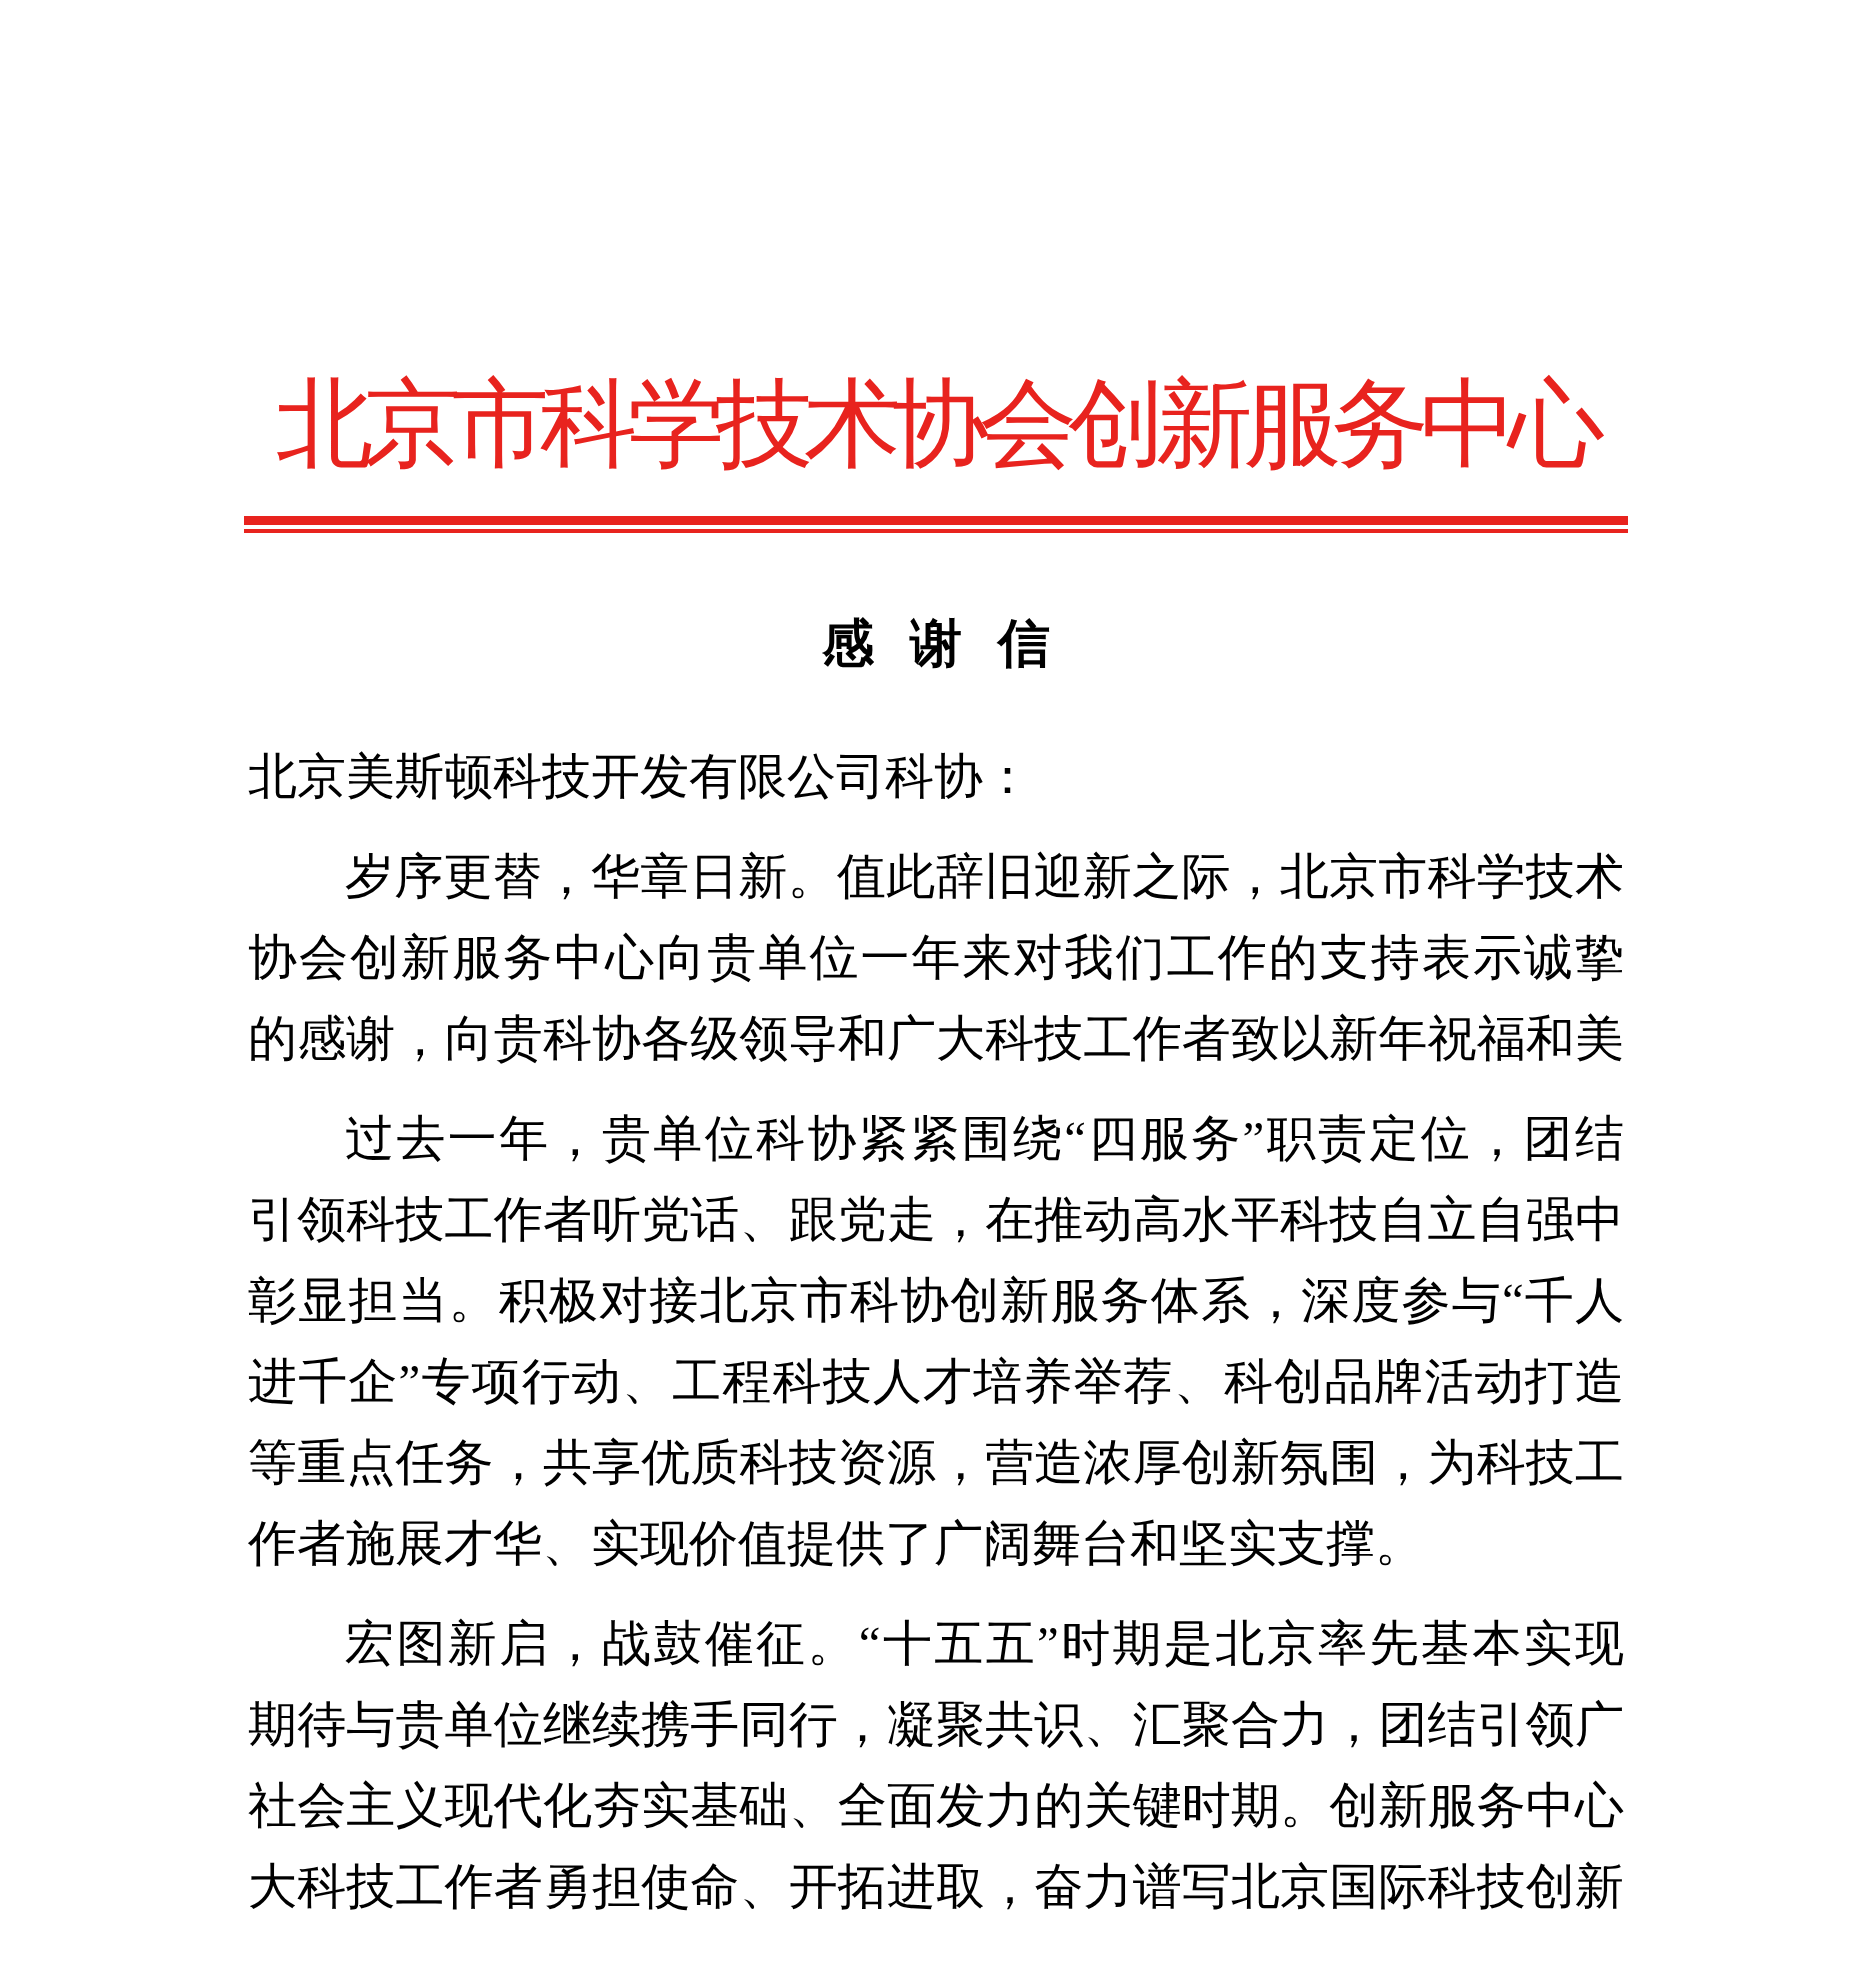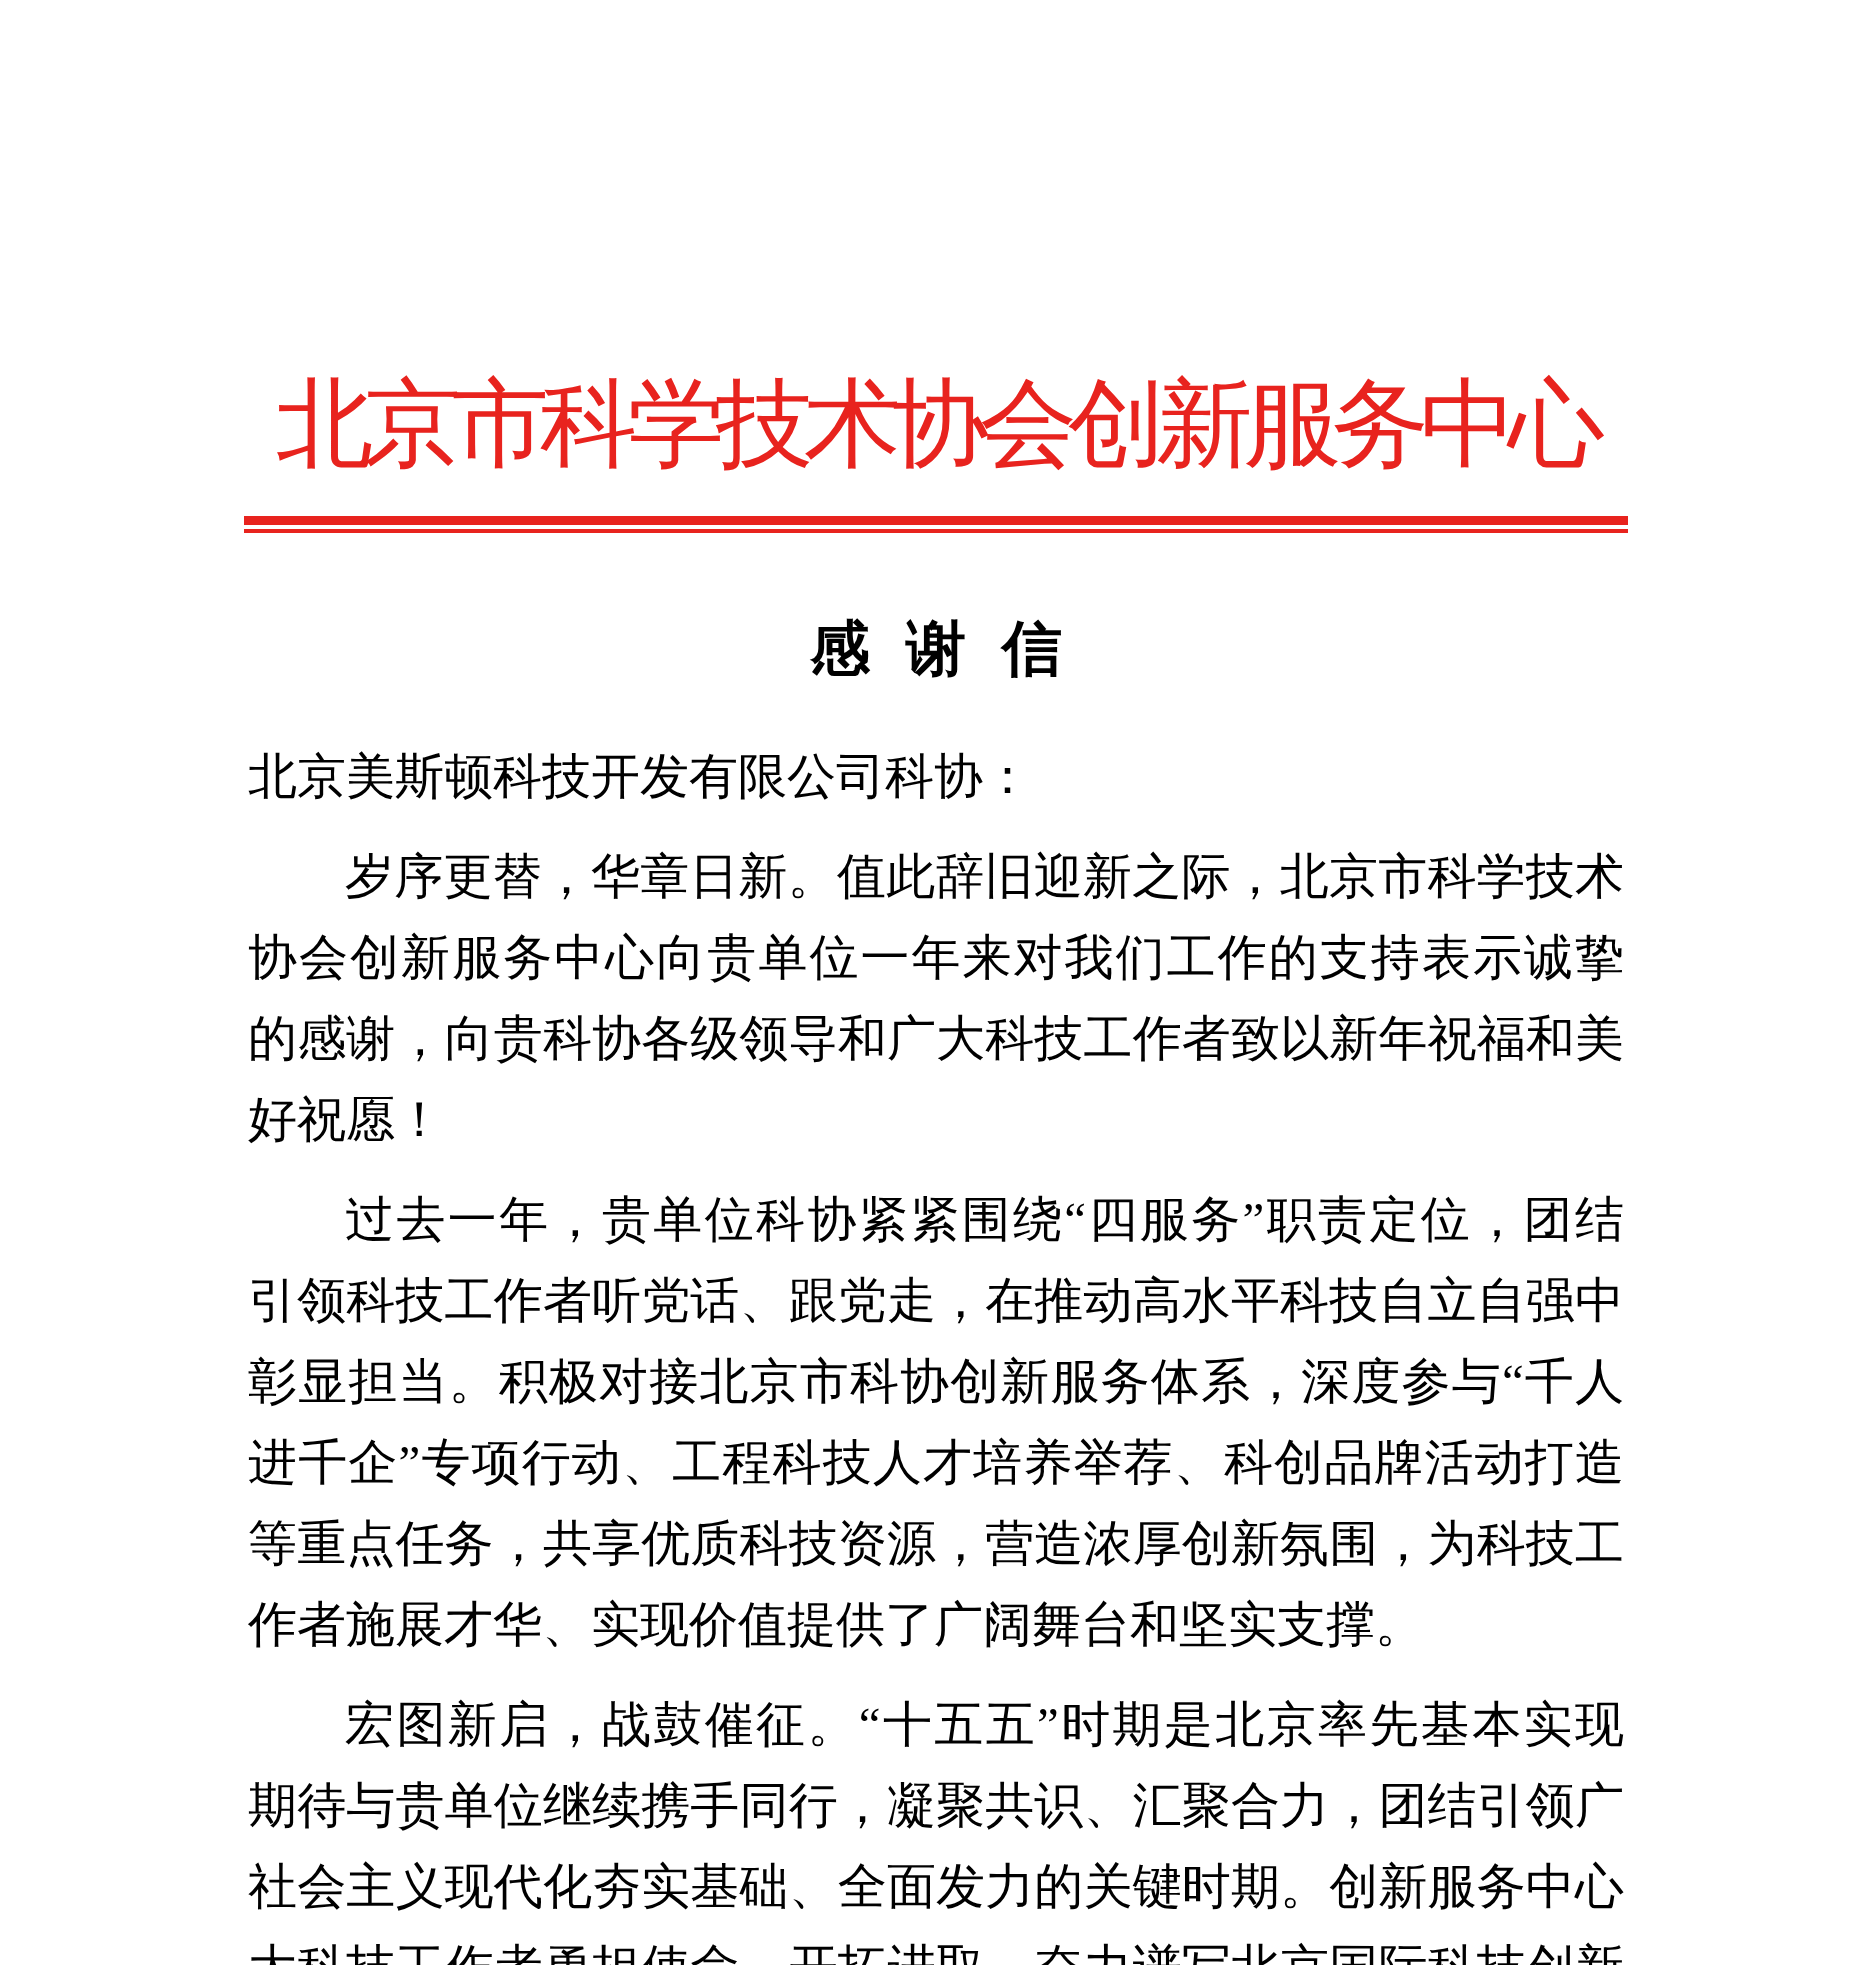--- a/index.html
+++ b/index.html
@@ -24,21 +24,21 @@
     width: 1384px; height: 9.4px; background: #e8231e;
   }
   .rule-thin {
     position: absolute; left: 244px; top: 529px;
     width: 1384px; height: 3.9px; background: #e8231e;
   }
 
   .letter-title {
     position: absolute; top: 609px; left: 0; width: 1872px;
     text-align: center;
-    font-size: 60px; font-weight: bold; color: #000;
+    font-size: 52px; font-weight: bold; color: #000;
     letter-spacing: 36px; padding-left: 36px; box-sizing: border-box;
     white-space: nowrap;
   }
 
   .body-block {
     position: absolute; left: 248px; top: 736px; width: 1376px;
     color: #000;
   }
   .line {
     width: 1376px; height: 81px; line-height: 81px;
@@ -60,21 +60,20 @@
   <div class="rule-thick"></div>
   <div class="rule-thin"></div>
 
   <div class="letter-title">感谢信</div>
 
   <div class="body-block">
     <div class="line left">北京美斯顿科技开发有限公司科协：</div>
     <div class="line j ind pstart">岁序更替，华章日新。值此辞旧迎新之际，北京市科学技术</div>
     <div class="line j">协会创新服务中心向贵单位一年来对我们工作的支持表示诚挚</div>
     <div class="line j">的感谢，向贵科协各级领导和广大科技工作者致以新年祝福和美</div>
-    <div class="line left">好祝愿！</div>
     <div class="line j ind pstart">过去一年，贵单位科协紧紧围绕“四服务”职责定位，团结</div>
     <div class="line j">引领科技工作者听党话、跟党走，在推动高水平科技自立自强中</div>
     <div class="line j">彰显担当。积极对接北京市科协创新服务体系，深度参与“千人</div>
     <div class="line j">进千企”专项行动、工程科技人才培养举荐、科创品牌活动打造</div>
     <div class="line j">等重点任务，共享优质科技资源，营造浓厚创新氛围，为科技工</div>
     <div class="line left">作者施展才华、实现价值提供了广阔舞台和坚实支撑。</div>
     <div class="line j ind pstart">宏图新启，战鼓催征。“十五五”时期是北京率先基本实现</div>
     <div class="line j">期待与贵单位继续携手同行，凝聚共识、汇聚合力，团结引领广</div>
     <div class="line j">社会主义现代化夯实基础、全面发力的关键时期。创新服务中心</div>
     <div class="line j">大科技工作者勇担使命、开拓进取，奋力谱写北京国际科技创新</div>

